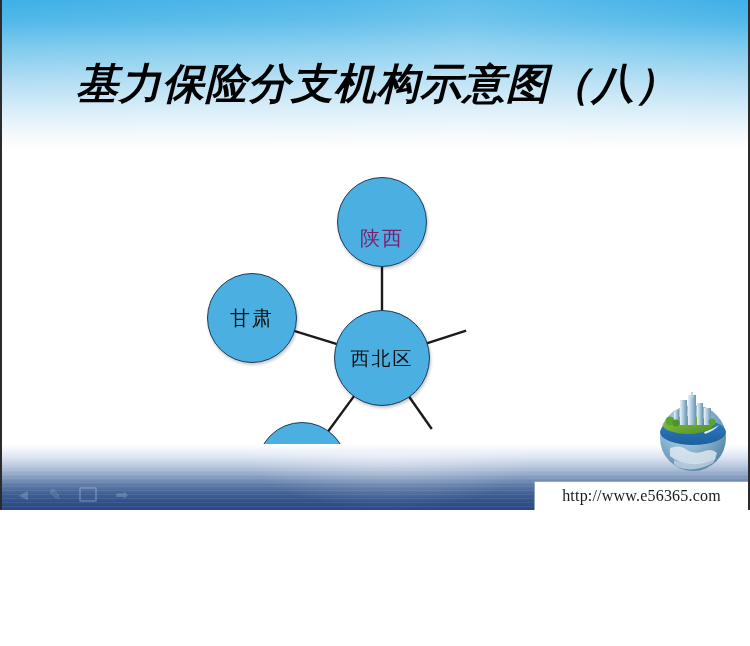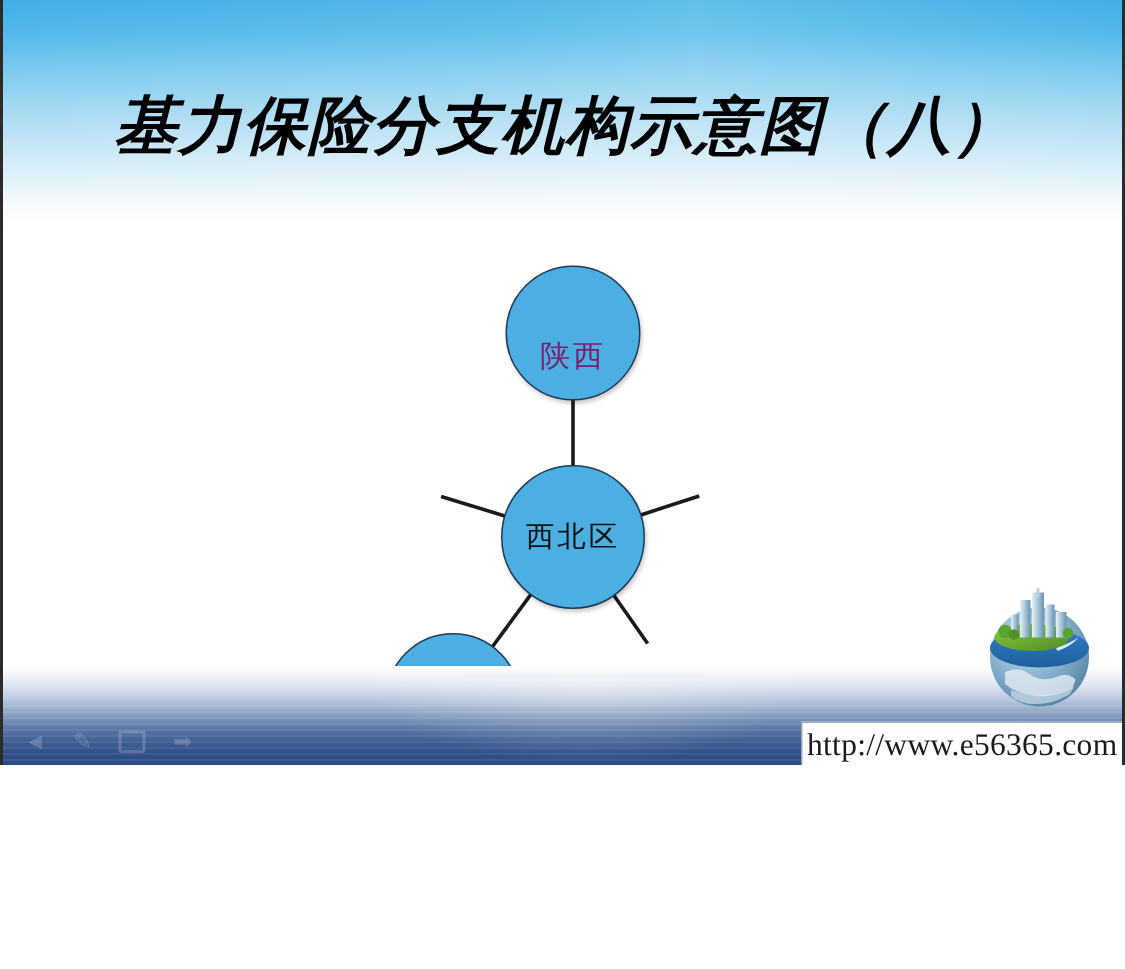--- a/index.html
+++ b/index.html
@@ -178,21 +178,21 @@
     background: #ffffff;
     border-top: 1px solid #9aa6b4;
     border-left: 1px solid #9aa6b4;
     display: flex;
     align-items: center;
     justify-content: center;
     box-sizing: border-box;
   }
   .url-box span {
     font-family: "Liberation Serif", "DejaVu Serif", serif;
-    font-size: 21px;
+    font-size: 16px;
     color: #1a1a1a;
     letter-spacing: .2px;
   }
 </style>
 </head>
 <body>
 
 <div id="slide">
 
   <div class="sky"></div>
@@ -208,20 +208,23 @@
         <line x1="406.9768652594135" y1="246.48699443676327" x2="429.74506231033627" y2="278.9696222294131" stroke="#1a1a1a" stroke-width="2.4"></line>
         <line x1="352.19084001382265" y1="245.88998048116667" x2="326.0341072211022" y2="281.5285289112482" stroke="#1a1a1a" stroke-width="2.4"></line>
         <line x1="335.07838659006836" y1="194.17796510463643" x2="292.0542763837658" y2="180.939777348851" stroke="#1a1a1a" stroke-width="2.4"></line>
       </svg>
 
   <div class="node" style="left: 335px; top: 27px; width: 90px; height: 90px; background: rgb(75, 175, 226); border-color: rgb(31, 59, 87);">
         <span style="color: rgb(122, 31, 110); margin-top: 32px;">陕西</span>
       </div>
       <div class="node" style="left: 255px; top: 272px; width: 90px; height: 90px; background: rgb(75, 175, 226); border-color: rgb(31, 59, 87);">
         <span style="color: #000000;">宁夏</span>
+      </div>
+      <div class="node" style="left: 205px; top: 123px; width: 90px; height: 90px; background: rgb(75, 175, 226); border-color: rgb(31, 59, 87);">
+        <span style="color: rgb(17, 17, 17);">甘肃</span>
       </div>
       <div class="node center" style="left: 332px; top: 160px; width: 96px; height: 96px; background: rgb(75, 175, 226); border-color: rgb(31, 59, 87);">
         <span style="color: rgb(17, 17, 17);">西北区</span>
       </div>
     </div>
 
   <div class="sea"></div>
   <div class="sea-ripples"></div>
   <div class="sea-glow"></div>
 

